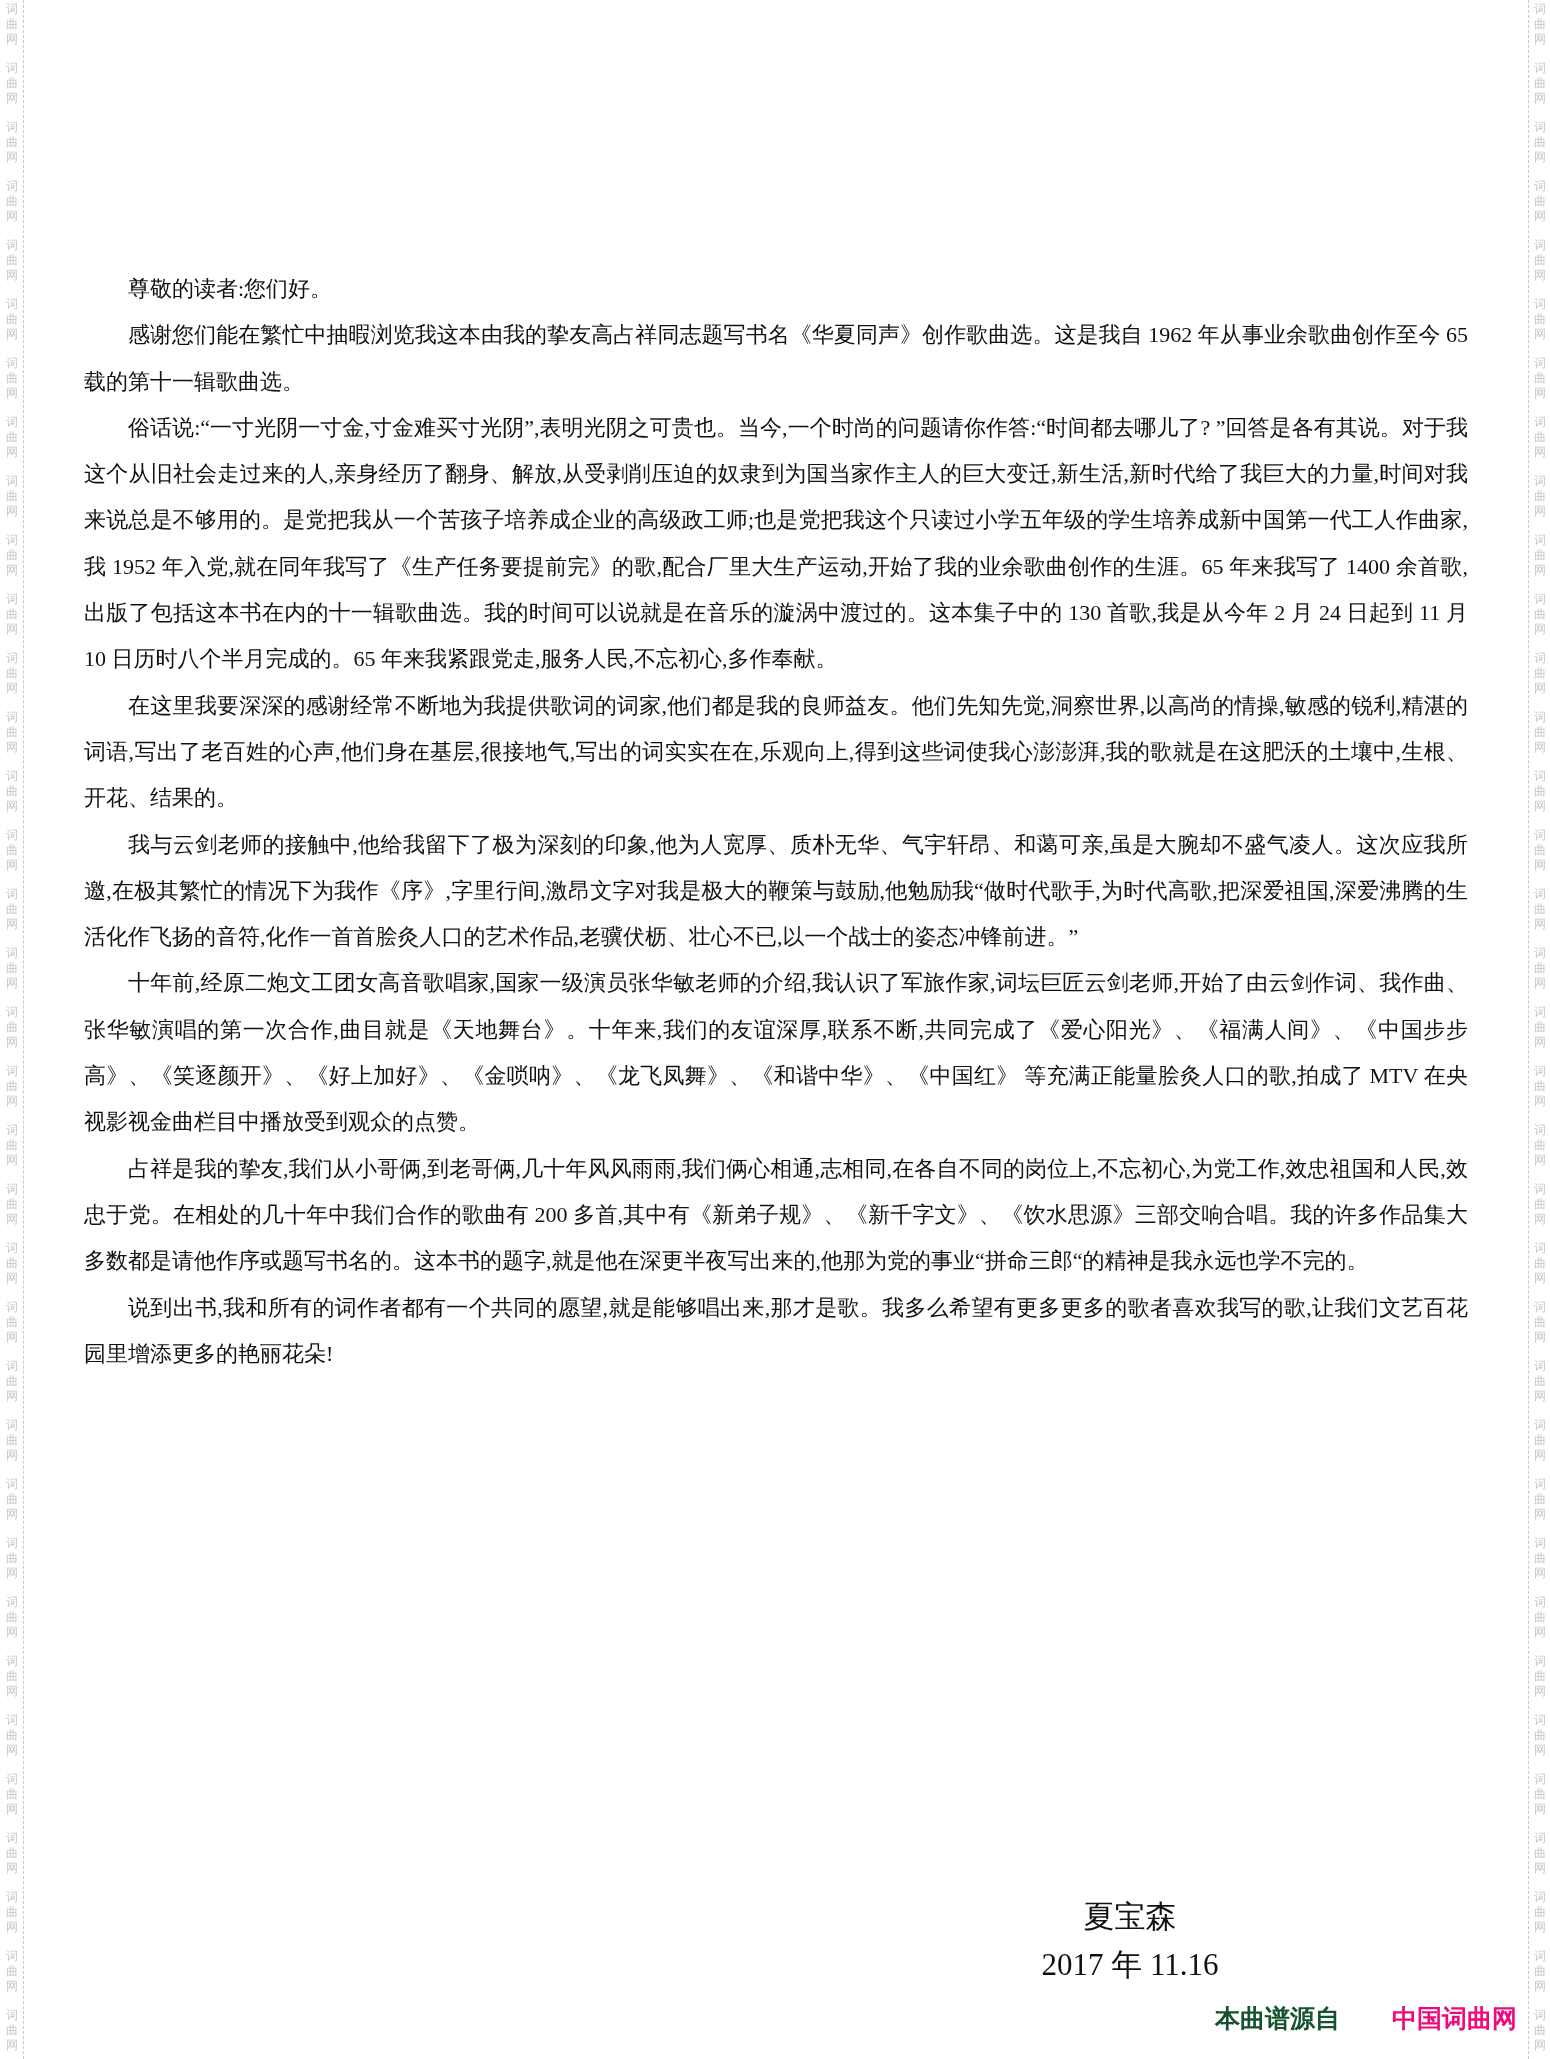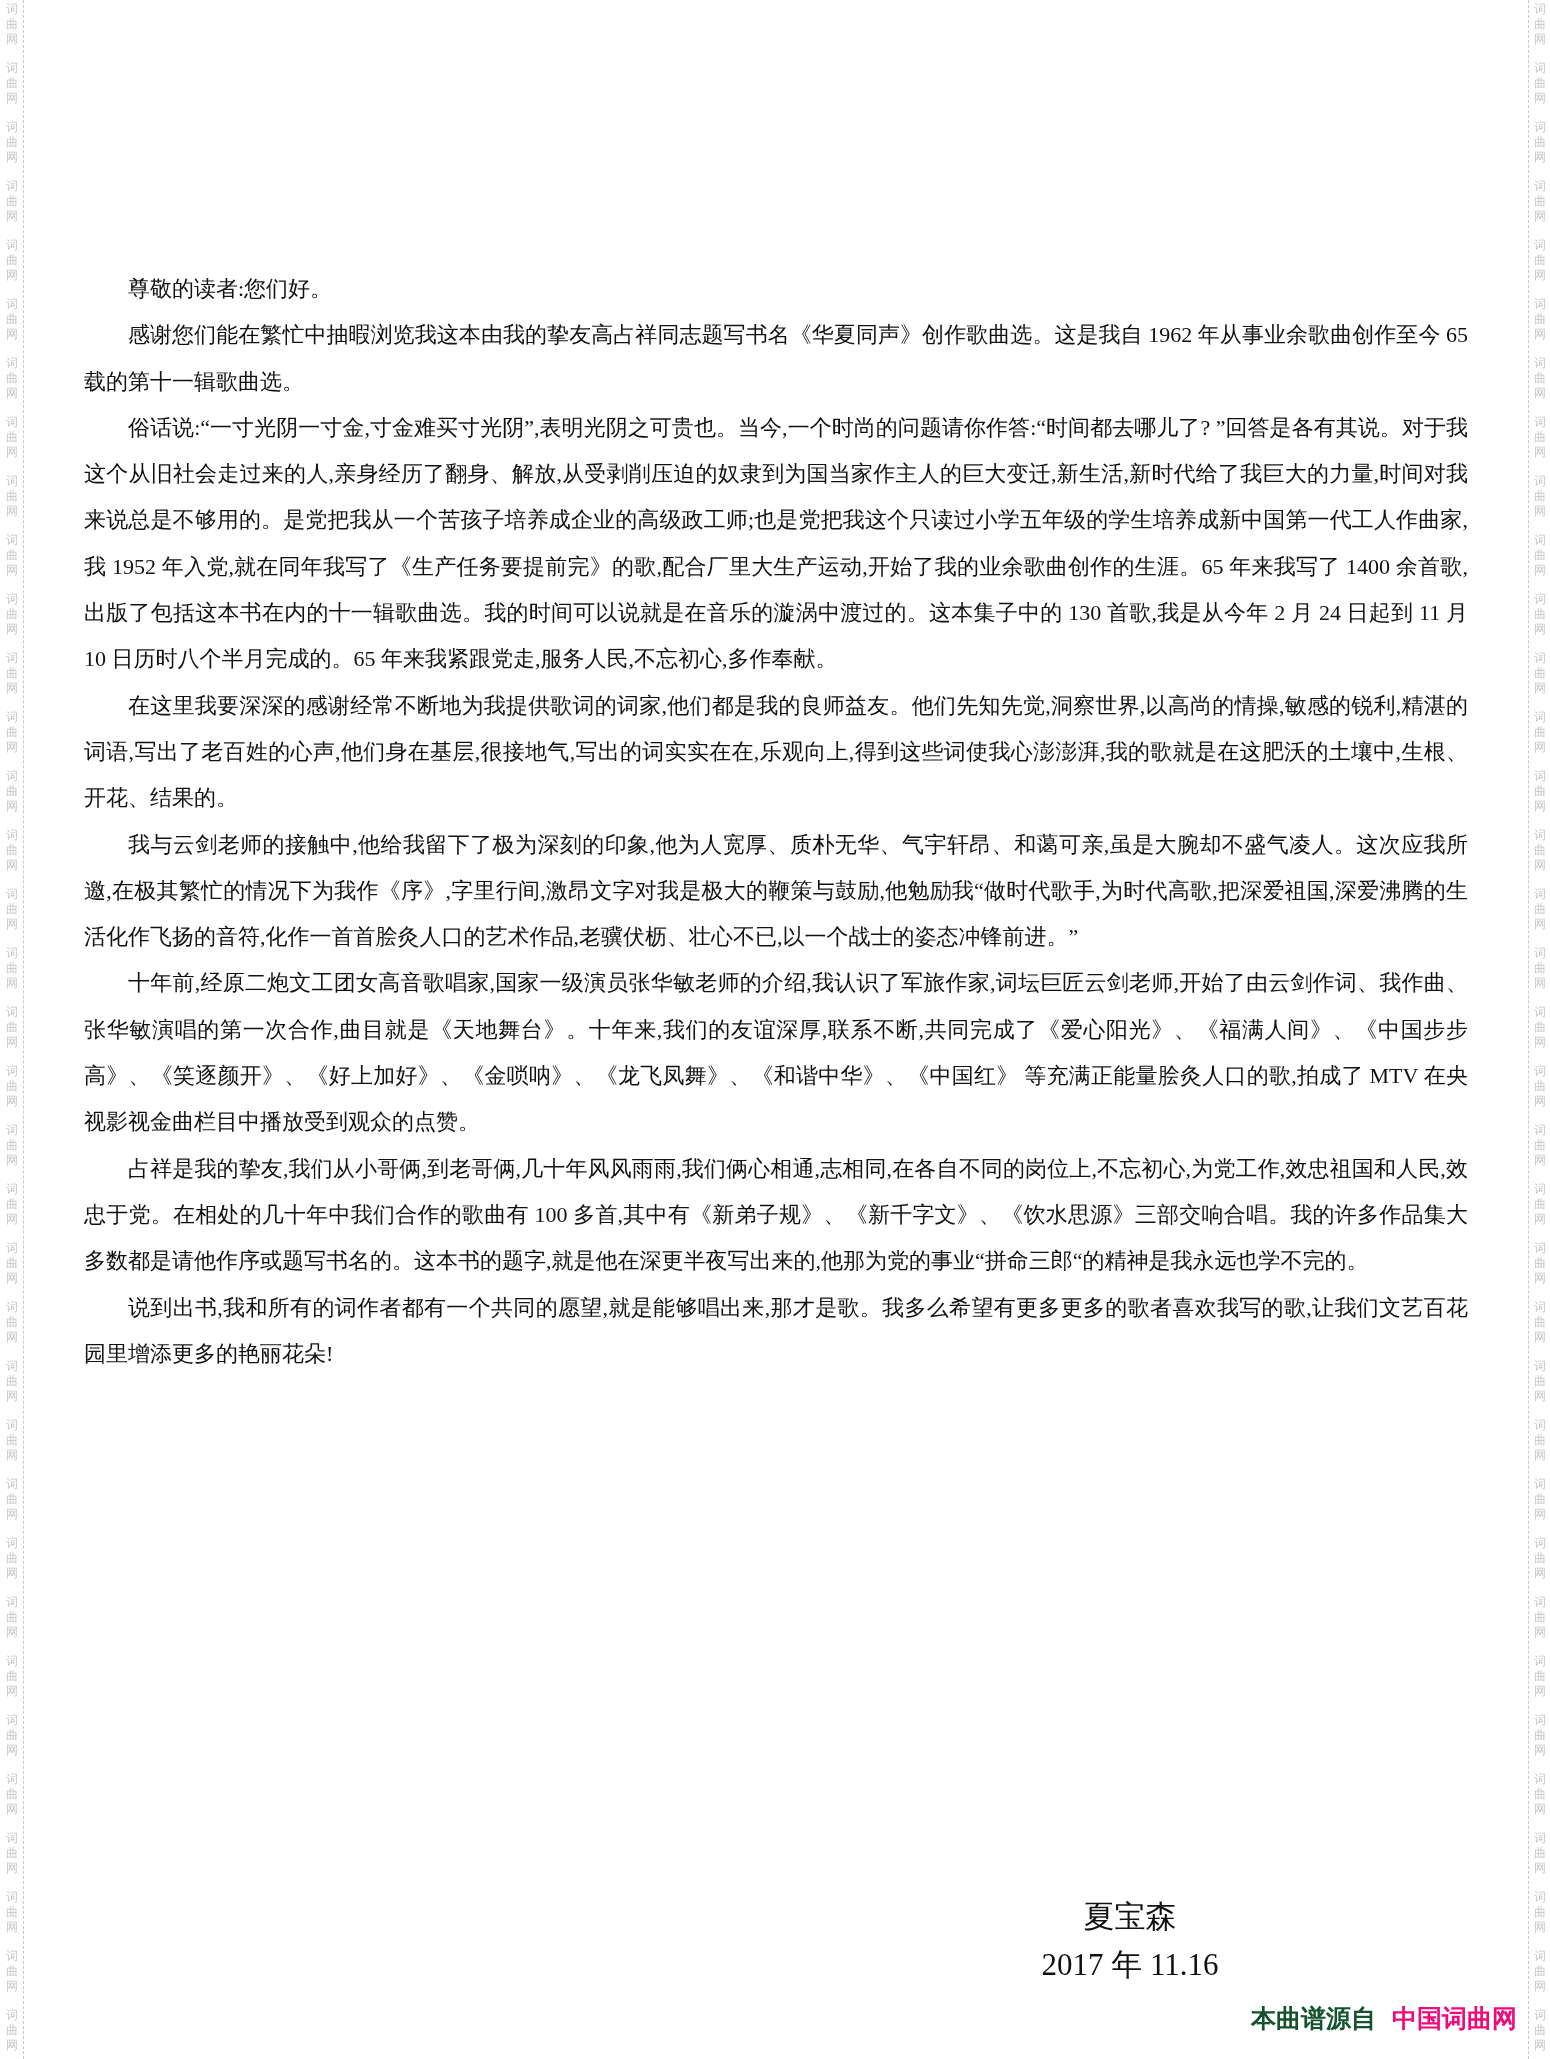--- a/index.html
+++ b/index.html
@@ -77,21 +77,21 @@
   .footer{
     position:absolute;
     top:2002px;
     right:33px;
     font-family:"Liberation Sans","DejaVu Sans",sans-serif;
     font-size:25px;
     font-weight:bold;
     white-space:nowrap;
   }
   .footer .label{color:#14532d;margin-right:16px;}
-  .footer .site{text-decoration:none;}
+  .footer .site{text-decoration:none;margin-left:36px;}
 </style>
 </head>
 <body>
 
 <div class="page">
 
   <div class="wm-line left"></div>
   <div class="wm-line right"></div>
 
   <div class="wm-col left">
@@ -450,21 +450,21 @@
     </div>
 
 
   <div class="body-text">
       <p class="para">尊敬的读者:您们好。</p>
       <p class="para">感谢您们能在繁忙中抽暇浏览我这本由我的挚友高占祥同志题写书名《华夏同声》创作歌曲选。这是我自 1962 年从事业余歌曲创作至今 65 载的第十一辑歌曲选。</p>
       <p class="para">俗话说:“一寸光阴一寸金,寸金难买寸光阴”,表明光阴之可贵也。当今,一个时尚的问题请你作答:“时间都去哪儿了? ”回答是各有其说。对于我这个从旧社会走过来的人,亲身经历了翻身、解放,从受剥削压迫的奴隶到为国当家作主人的巨大变迁,新生活,新时代给了我巨大的力量,时间对我来说总是不够用的。是党把我从一个苦孩子培养成企业的高级政工师;也是党把我这个只读过小学五年级的学生培养成新中国第一代工人作曲家,我 1952 年入党,就在同年我写了《生产任务要提前完》的歌,配合厂里大生产运动,开始了我的业余歌曲创作的生涯。65 年来我写了 1400 余首歌,出版了包括这本书在内的十一辑歌曲选。我的时间可以说就是在音乐的漩涡中渡过的。这本集子中的 130 首歌,我是从今年 2 月 24 日起到 11 月 10 日历时八个半月完成的。65 年来我紧跟党走,服务人民,不忘初心,多作奉献。</p>
       <p class="para">在这里我要深深的感谢经常不断地为我提供歌词的词家,他们都是我的良师益友。他们先知先觉,洞察世界,以高尚的情操,敏感的锐利,精湛的词语,写出了老百姓的心声,他们身在基层,很接地气,写出的词实实在在,乐观向上,得到这些词使我心澎澎湃,我的歌就是在这肥沃的土壤中,生根、开花、结果的。</p>
       <p class="para">我与云剑老师的接触中,他给我留下了极为深刻的印象,他为人宽厚、质朴无华、气宇轩昂、和蔼可亲,虽是大腕却不盛气凌人。这次应我所邀,在极其繁忙的情况下为我作《序》,字里行间,激昂文字对我是极大的鞭策与鼓励,他勉励我“做时代歌手,为时代高歌,把深爱祖国,深爱沸腾的生活化作飞扬的音符,化作一首首脍灸人口的艺术作品,老骥伏枥、壮心不已,以一个战士的姿态冲锋前进。”</p>
       <p class="para">十年前,经原二炮文工团女高音歌唱家,国家一级演员张华敏老师的介绍,我认识了军旅作家,词坛巨匠云剑老师,开始了由云剑作词、我作曲、张华敏演唱的第一次合作,曲目就是《天地舞台》。十年来,我们的友谊深厚,联系不断,共同完成了《爱心阳光》、《福满人间》、《中国步步高》、《笑逐颜开》、《好上加好》、《金唢呐》、《龙飞凤舞》、《和谐中华》、《中国红》 等充满正能量脍灸人口的歌,拍成了 MTV 在央视影视金曲栏目中播放受到观众的点赞。</p>
-      <p class="para">占祥是我的挚友,我们从小哥俩,到老哥俩,几十年风风雨雨,我们俩心相通,志相同,在各自不同的岗位上,不忘初心,为党工作,效忠祖国和人民,效忠于党。在相处的几十年中我们合作的歌曲有 100 多首,其中有《新弟子规》、《新千字文》、《饮水思源》三部交响合唱。我的许多作品集大多数都是请他作序或题写书名的。这本书的题字,就是他在深更半夜写出来的,他那为党的事业“拼命三郎“的精神是我永远也学不完的。</p>
+      <p class="para">占祥是我的挚友,我们从小哥俩,到老哥俩,几十年风风雨雨,我们俩心相通,志相同,在各自不同的岗位上,不忘初心,为党工作,效忠祖国和人民,效忠于党。在相处的几十年中我们合作的歌曲有 200 多首,其中有《新弟子规》、《新千字文》、《饮水思源》三部交响合唱。我的许多作品集大多数都是请他作序或题写书名的。这本书的题字,就是他在深更半夜写出来的,他那为党的事业“拼命三郎“的精神是我永远也学不完的。</p>
       <p class="para">说到出书,我和所有的词作者都有一个共同的愿望,就是能够唱出来,那才是歌。我多么希望有更多更多的歌者喜欢我写的歌,让我们文艺百花园里增添更多的艳丽花朵!</p>
     </div>
 
   <div class="signature">
     <div>夏宝森</div>
     <div>2017 年 11.16</div>
   </div>
 
   <div class="footer">
     <span class="label">本曲谱源自</span><span class="site" style="color: rgb(238, 10, 123);">中国词曲网</span>

